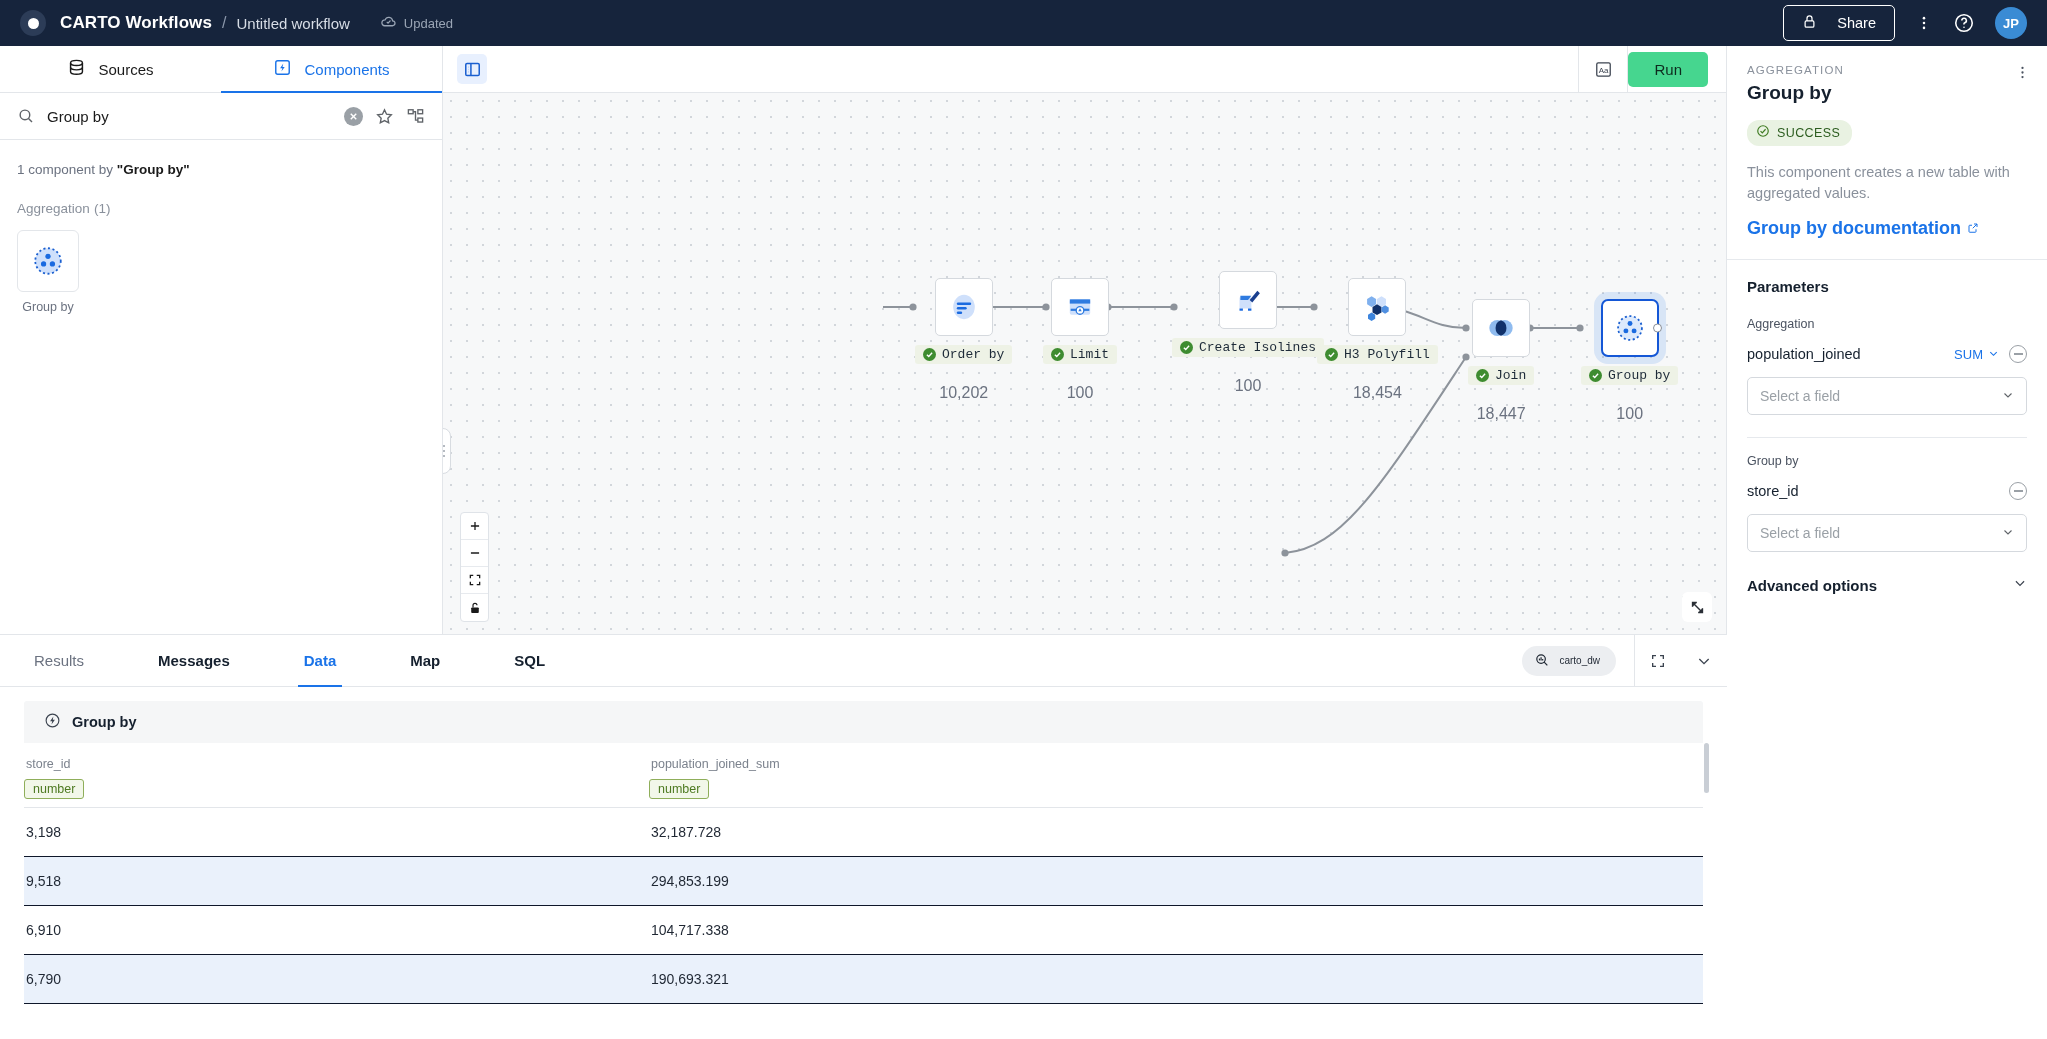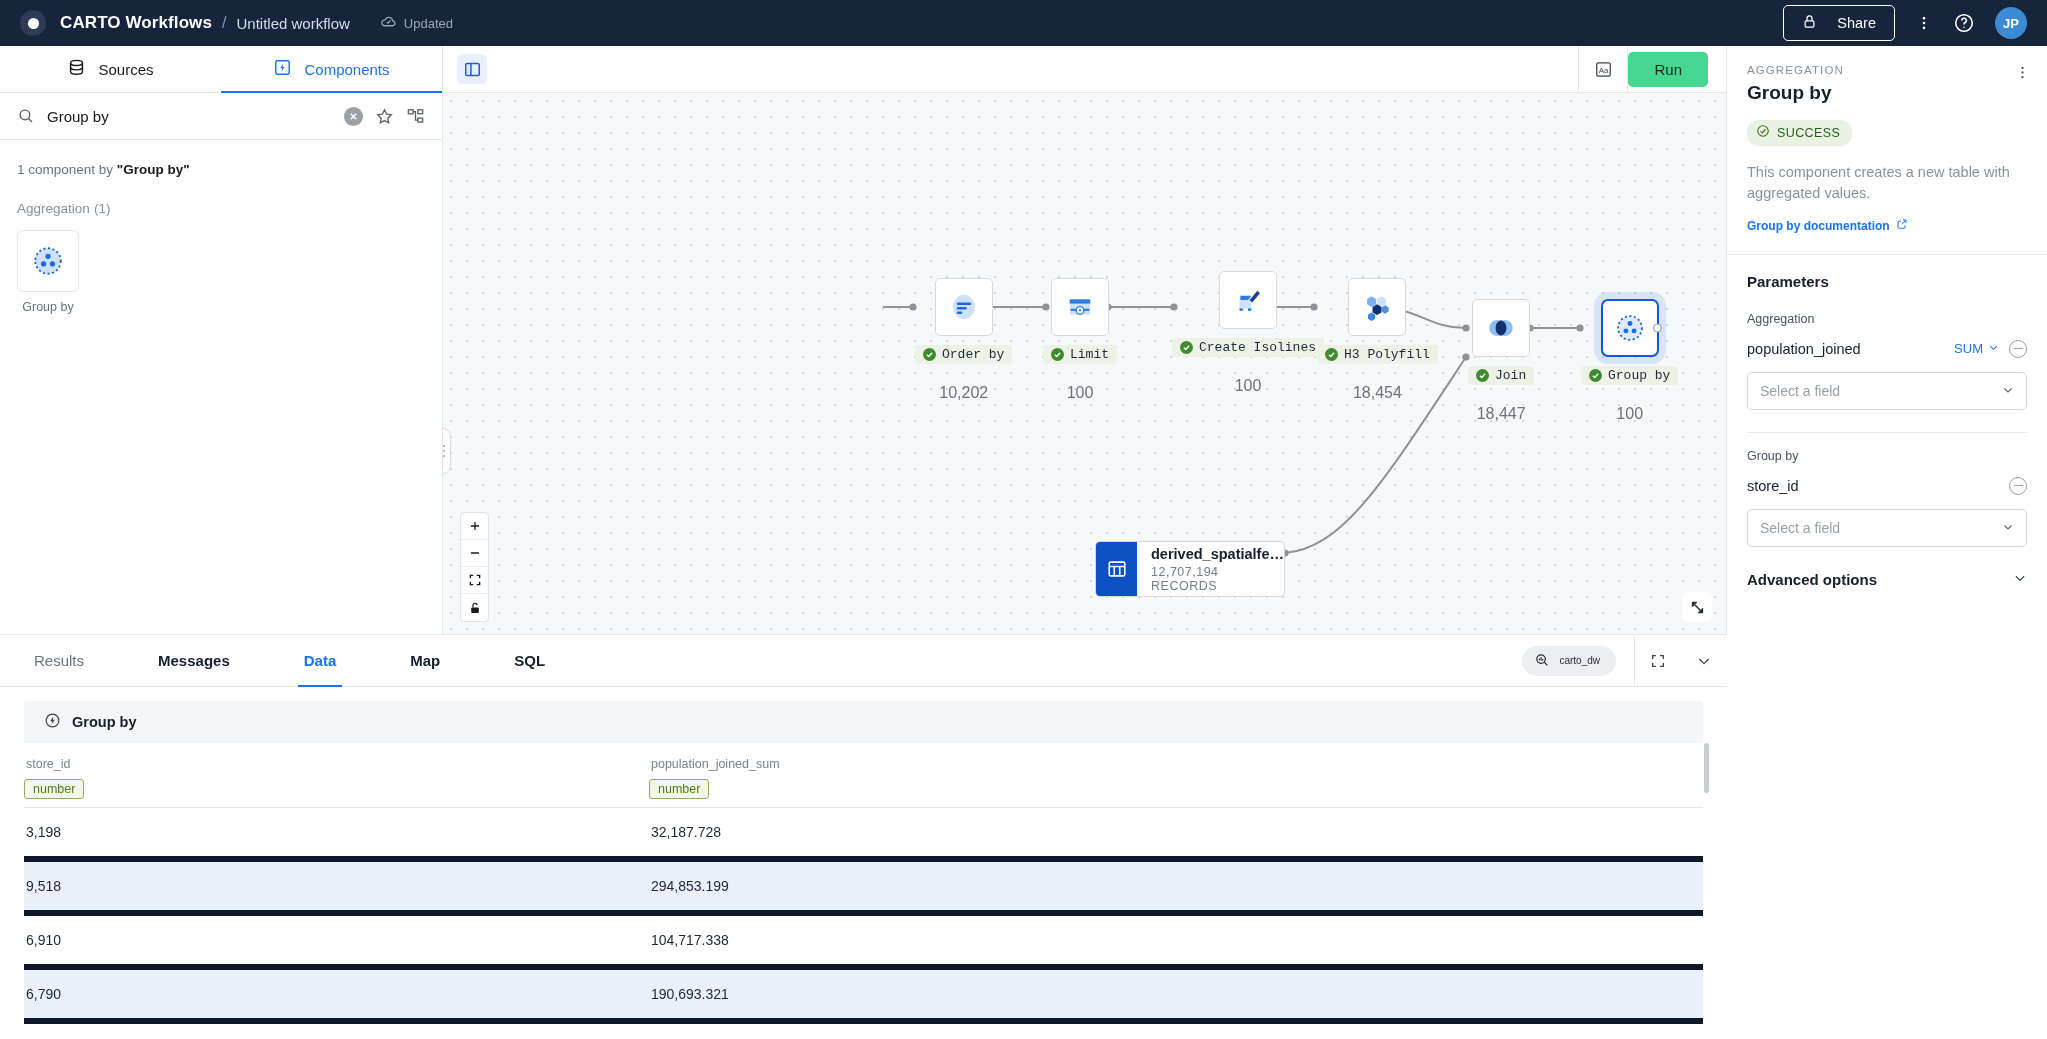--- a/index.html
+++ b/index.html
@@ -127,21 +127,21 @@
   
   .rpanel { width: 320px; flex: 0 0 320px; background: #fff; display: flex; flex-direction: column; }
   .rp-head { padding: 18px 20px 0 20px; position: relative; }
   .rp-kicker { font-size: 11.5px; letter-spacing: 1.1px; color: #8a919c; text-transform: uppercase; }
   .rp-title { font-size: 19px; font-weight: bold; color: #15202e; margin-top: 6px; }
   .rp-kebab { position: absolute; right: 16px; top: 18px; cursor: pointer; color: #4a5costs; }
   .badge-success { display: inline-flex; align-items: center; gap: 7px; background: #e9f2e2;
                    border-radius: 12px; padding: 4px 12px 4px 9px; margin-top: 16px; }
   .badge-success .t { font-size: 12.5px; color: #2c5d1f; letter-spacing: .4px; }
   .rp-desc { margin-top: 16px; font-size: 14.5px; color: #8a919c; line-height: 1.45; }
-  .rp-link { margin-top: 14px; font-size: 12px; color: #1a73e8; display: inline-flex;
+  .rp-link { margin-top: 14px; font-size: 18px; color: #1a73e8; display: inline-flex;
              align-items: center; gap: 6px; cursor: pointer; font-weight: bold; }
   .rp-sep { height: 1px; background: #e6e9ed; margin: 20px 0 0 0; }
   .rp-section-title { font-size: 15px; font-weight: bold; color: #15202e; padding: 18px 28px 0 20px; }
   .rp-sublabel { font-size: 12.5px; color: #4a5260; padding: 22px 20px 0 20px; }
   .param-row { display: flex; align-items: center; padding: 14px 20px 0 20px; gap: 10px; }
   .param-name { font-size: 14.5px; color: #15202e; flex: 1; }
   .param-sum { font-size: 13px; color: #1a73e8; display: flex; align-items: center; gap: 5px; cursor: pointer; }
   .minus-circle { width: 18px; height: 18px; border-radius: 50%; border: 1.4px solid #9aa0a6;
                   display: flex; align-items: center; justify-content: center; cursor: pointer; flex: 0 0 18px; }
   .minus-circle i { width: 9px; height: 1.4px; background: #9aa0a6; display: block; }
@@ -172,21 +172,21 @@
   .data-wrap { flex: 1; padding: 14px 24px 0 24px; min-height: 0; position: relative; }
   .data-head { background: #f5f6f7; height: 42px; display: flex; align-items: center; gap: 11px;
                padding: 0 20px; border-radius: 3px 3px 0 0; }
   .data-head .t { font-size: 14.5px; font-weight: bold; color: #15202e; }
   table.grid { width: 100%; border-collapse: collapse; table-layout: fixed; }
   table.grid th { text-align: left; padding: 14px 0 0 0; font-weight: normal; vertical-align: top; }
   .col-name { font-size: 12.5px; color: #7b828d; padding-left: 2px; }
   .type-pill { display: inline-block; margin-top: 8px; border: 1px solid #8fae5a; color: #4e7a22;
                background: #f2f7e9; border-radius: 3px; font-size: 12.5px; padding: 2px 8px; }
   .thead-sep td { border-bottom: 1px solid #e3e6ea; height: 8px; }
-  table.grid td.cell { font-size: 14px; color: #1f2733; padding: 16px 0 16px 2px; border-bottom: 6px solid #0f172a; }
+  table.grid td.cell { font-size: 14px; color: #1f2733; padding: 16px 0 16px 2px; border-bottom: 1px solid #0f172a; }
   tr.alt td.cell { background: #eaf1fb; }
   .vscroll { position: absolute; right: 18px; top: 56px; width: 5px; height: 50px; border-radius: 3px;
              background: #c9ced5; cursor: pointer; }
 </style>
 </head>
 <body>
 
 <div class="app">
 
   <div class="topbar">
@@ -483,34 +483,20 @@
             <span class="check">
               <svg width="9" height="9" viewBox="0 0 24 24" fill="none" stroke="#fff" stroke-width="3.6">
                   <polyline points="5,12.5 10,17.5 19,7.5"></polyline>
                 </svg>
             </span>
             <span class="txt">Group by</span>
           </div>
           <div class="node-count">100</div>
         </div>
 
-        <div class="src-node" style="left:652px;top:448px">
-          <div class="src-ico">
-            <svg width="22" height="22" viewBox="0 0 24 24" fill="none" stroke="#fff" stroke-width="1.7">
-              <rect x="3.5" y="4.5" width="17" height="15" rx="1.5"></rect>
-              <line x1="3.5" y1="9.2" x2="20.5" y2="9.2"></line>
-              <line x1="9" y1="9.2" x2="9" y2="19.5"></line>
-              <line x1="15" y1="9.2" x2="15" y2="19.5"></line>
-            </svg>
-          </div>
-          <div class="src-body">
-            <div class="src-title">derived_spatialfe…</div>
-            <div class="src-sub">12,707,194 RECORDS</div>
-          </div>
-        </div>
 
         <div class="zoom-ctl">
           <div>
             <svg width="14" height="14" viewBox="0 0 24 24" stroke="#1a1a1a" stroke-width="2.2">
                 <line x1="12" y1="5" x2="12" y2="19"></line>
                 <line x1="5" y1="12" x2="19" y2="12"></line>
               </svg>
           </div>
           <div>
             <svg width="14" height="14" viewBox="0 0 24 24" stroke="#1a1a1a" stroke-width="2.2">

